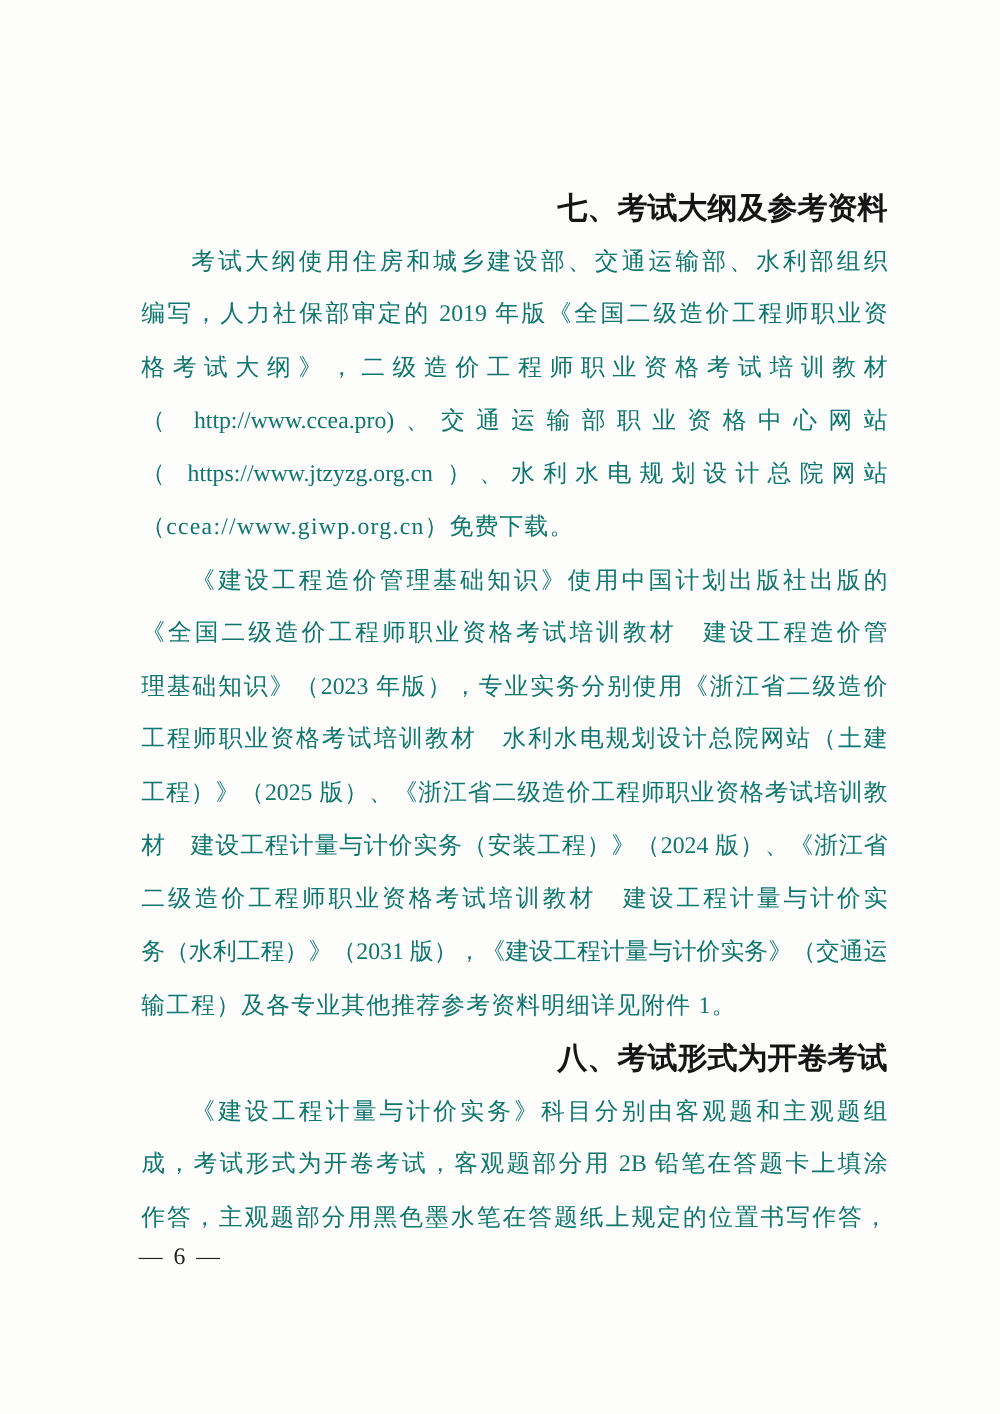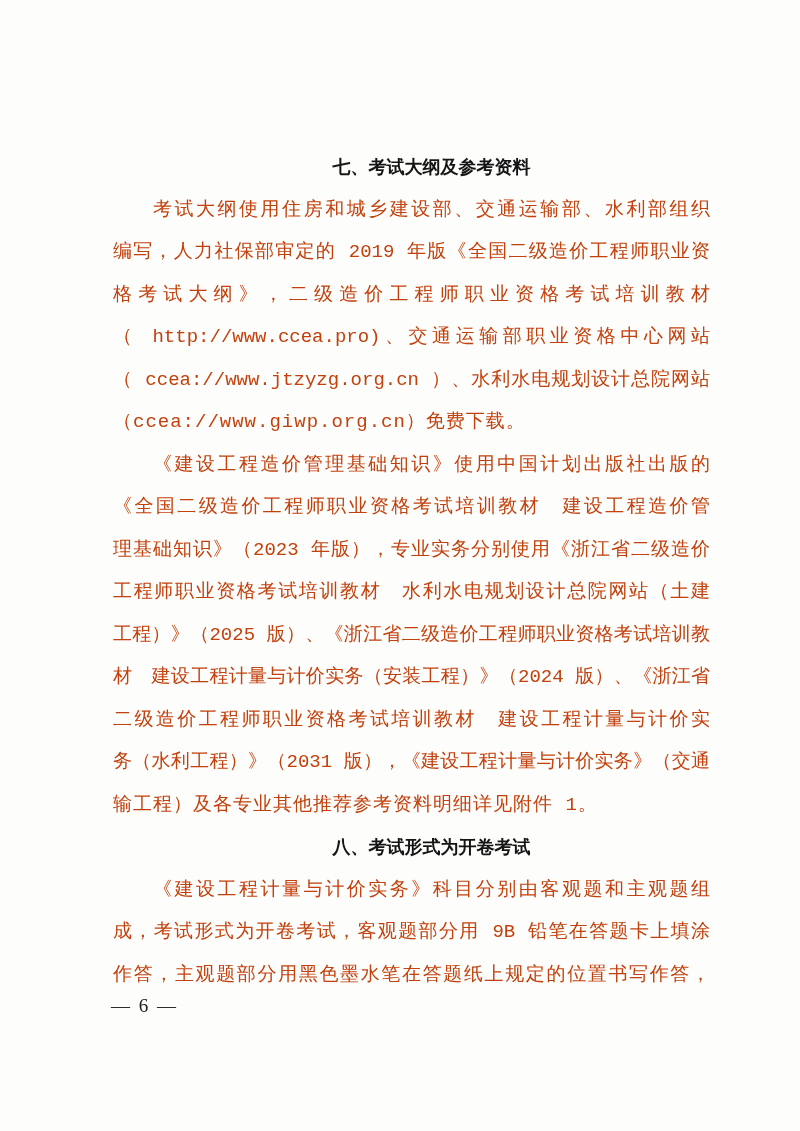--- a/index.html
+++ b/index.html
@@ -18,45 +18,45 @@
   .text-column {
     position: absolute;
     left: 113px;
     top: 146px;
     width: 597px;
   }
   .line {
     height: 42.5px;
     line-height: 42.5px;
     font-size: 19px;
-    font-family: Liberation Mono, monospace;
-    color: #c2410c;
+    font-family: Liberation Serif, serif;
+    color: #0f766e;
     white-space: pre-wrap;
     overflow: hidden;
   }
   .line.justify {
     text-align: justify;
     text-align-last: justify;
   }
   .line.indent-justify {
     padding-left: 40px;
     text-align: justify;
     text-align-last: justify;
   }
   .line.left {
     text-align: left;
     letter-spacing: 1px;
   }
   .line.heading {
     padding-left: 40px;
     font-family: "Liberation Sans", "DejaVu Sans", sans-serif;
     font-weight: 700;
-    font-size: 18px;
+    font-size: 24px;
     color: #151515;
-    text-align: center;
+    text-align: right;
   }
   .page-number {
     position: absolute;
     left: 111px;
     top: 995px;
     font-size: 19px;
     letter-spacing: 2px;
     font-family: "Liberation Serif", "DejaVu Serif", serif;
     color: #222;
   }
@@ -64,30 +64,30 @@
 </head>
 <body>
 
 <div class="page" style="background: rgb(253, 253, 252);">
   <main class="text-column" style="color: rgb(28, 28, 28);">
       <div class="line heading">七、考试大纲及参考资料</div>
       <div class="line indent-justify">考试大纲使用住房和城乡建设部、交通运输部、水利部组织</div>
       <div class="line justify">编写，人力社保部审定的 2019 年版《全国二级造价工程师职业资</div>
       <div class="line justify">格考试大纲》，二级造价工程师职业资格考试培训教材</div>
       <div class="line justify">（ http://www.ccea.pro)、交通运输部职业资格中心网站</div>
-      <div class="line justify">（ ccea://www.jtzyzg.org.cn ）、水利水电规划设计总院网站</div>
+      <div class="line justify">（ https://www.jtzyzg.org.cn ）、水利水电规划设计总院网站</div>
       <div class="line left">（ccea://www.giwp.org.cn）免费下载。</div>
       <div class="line indent-justify">《建设工程造价管理基础知识》使用中国计划出版社出版的</div>
       <div class="line justify">《全国二级造价工程师职业资格考试培训教材　建设工程造价管</div>
       <div class="line justify">理基础知识》（2023 年版），专业实务分别使用《浙江省二级造价</div>
       <div class="line justify">工程师职业资格考试培训教材　水利水电规划设计总院网站（土建</div>
       <div class="line justify">工程）》（2025 版）、《浙江省二级造价工程师职业资格考试培训教</div>
       <div class="line justify">材　建设工程计量与计价实务（安装工程）》（2024 版）、《浙江省</div>
       <div class="line justify">二级造价工程师职业资格考试培训教材　建设工程计量与计价实</div>
       <div class="line justify">务（水利工程）》（2031 版），《建设工程计量与计价实务》（交通运</div>
       <div class="line left">输工程）及各专业其他推荐参考资料明细详见附件 1。</div>
       <div class="line heading">八、考试形式为开卷考试</div>
       <div class="line indent-justify">《建设工程计量与计价实务》科目分别由客观题和主观题组</div>
-      <div class="line justify">成，考试形式为开卷考试，客观题部分用 9B 铅笔在答题卡上填涂</div>
+      <div class="line justify">成，考试形式为开卷考试，客观题部分用 2B 铅笔在答题卡上填涂</div>
       <div class="line justify">作答，主观题部分用黑色墨水笔在答题纸上规定的位置书写作答，</div>
     </main>
   <div class="page-number">— 6 —</div>
 </div>
 
 </body></html>

